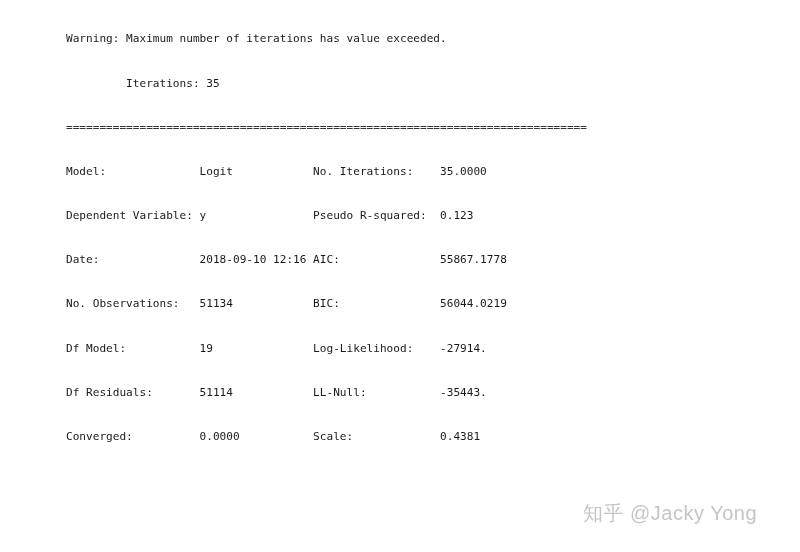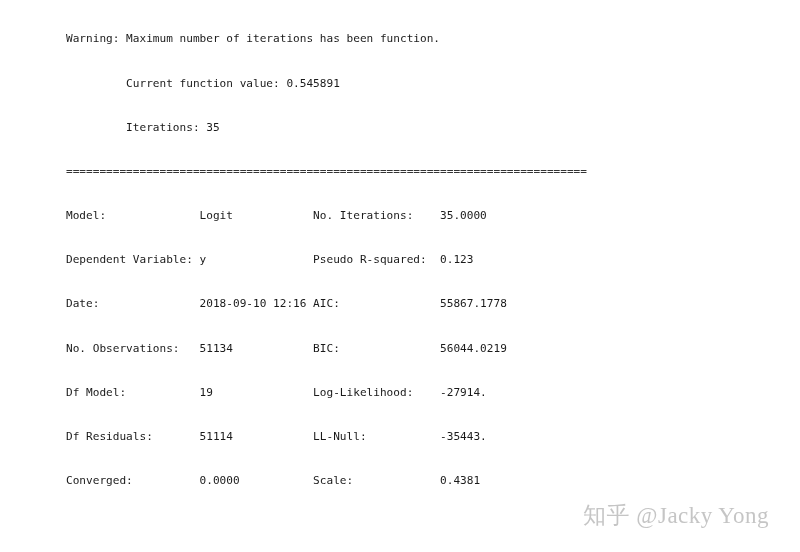--- a/index.html
+++ b/index.html
@@ -7,30 +7,29 @@
   #out {
     position: absolute; left: 66px; top: 3px;
     font-family: "DejaVu Sans Mono", "Liberation Mono", monospace;
     font-size: 11.1px; line-height: 14.72px; color: #1a1a1a;
     white-space: pre; letter-spacing: 0px;
   }
   .ln { display: block; height: 14.72px; }
   .sep { color: #333; }
   #watermark {
     position: absolute; left: 583px; top: 500px;
-    font-family: Liberation Serif, serif; font-size: 23px;
+    font-family: Liberation Sans, sans-serif; font-size: 20px;
     color: rgba(150,150,150,0.55); white-space: nowrap; letter-spacing: 0.5px;
   }
 </style>
 </head>
 <body>
 
 <div id="out">
-  <span class="ln">Warning: Maximum number of iterations has been function.</span>
-  <span class="ln">         Current function value: 0.545891</span>
+  <span class="ln">Warning: Maximum number of iterations has value exceeded.</span>
   <span class="ln">         Iterations: 35</span>
   <span class="ln sep">==============================================================================</span>
   <span class="ln">Model:              Logit            No. Iterations:    35.0000</span>
   <span class="ln">Dependent Variable: y                Pseudo R-squared:  0.123</span>
   <span class="ln">Date:               2018-09-10 12:16 AIC:               55867.1778</span>
   <span class="ln">No. Observations:   51134            BIC:               56044.0219</span>
   <span class="ln">Df Model:           19               Log-Likelihood:    -27914.</span>
   <span class="ln">Df Residuals:       51114            LL-Null:           -35443.</span>
   <span class="ln">Converged:          0.0000           Scale:             0.4381</span>
   

